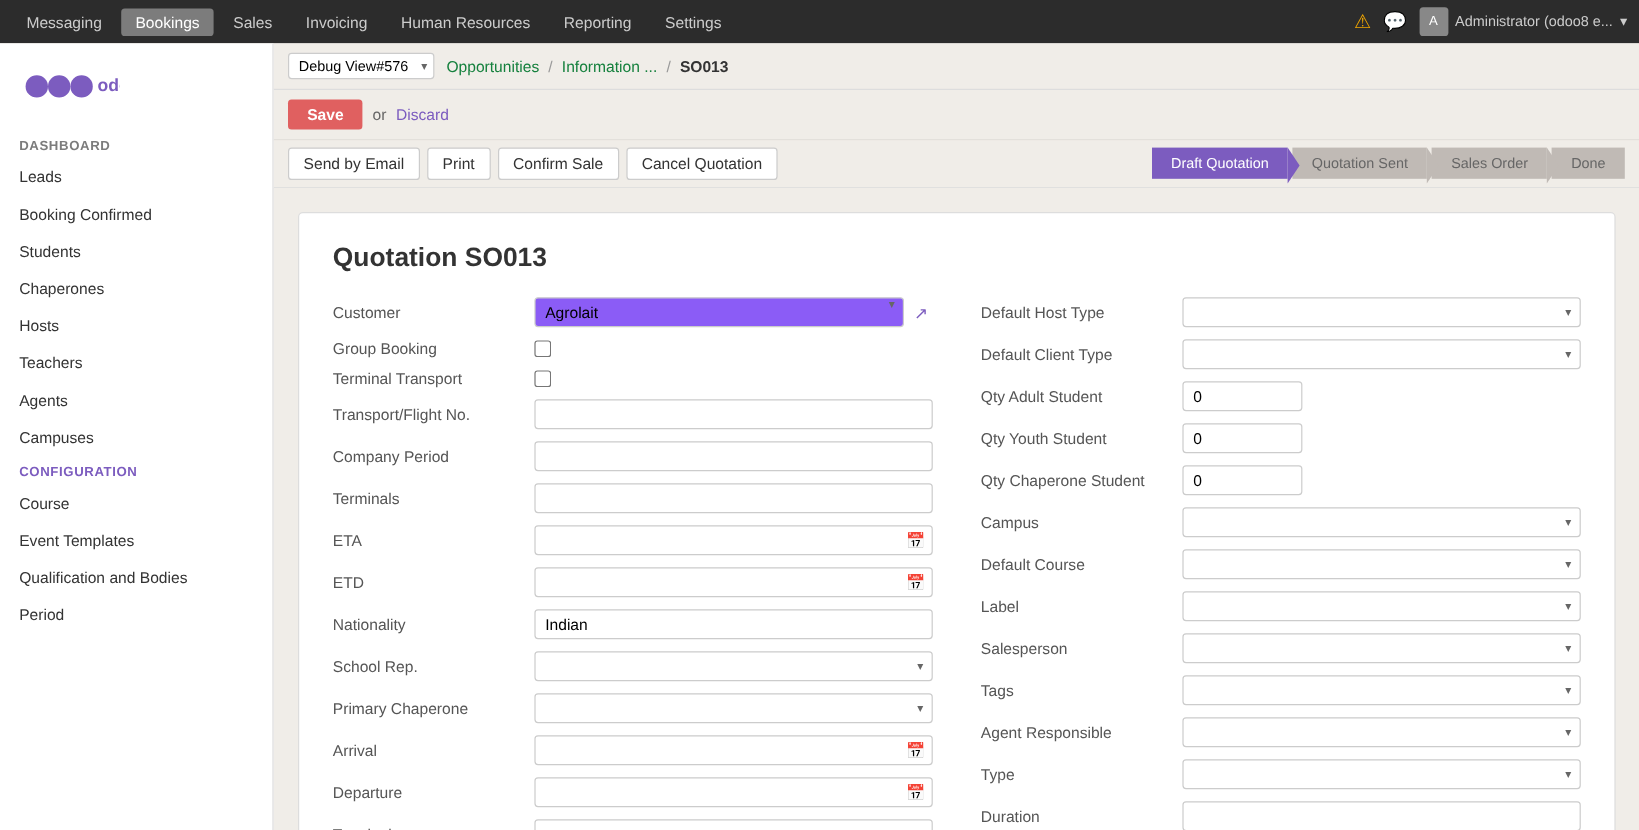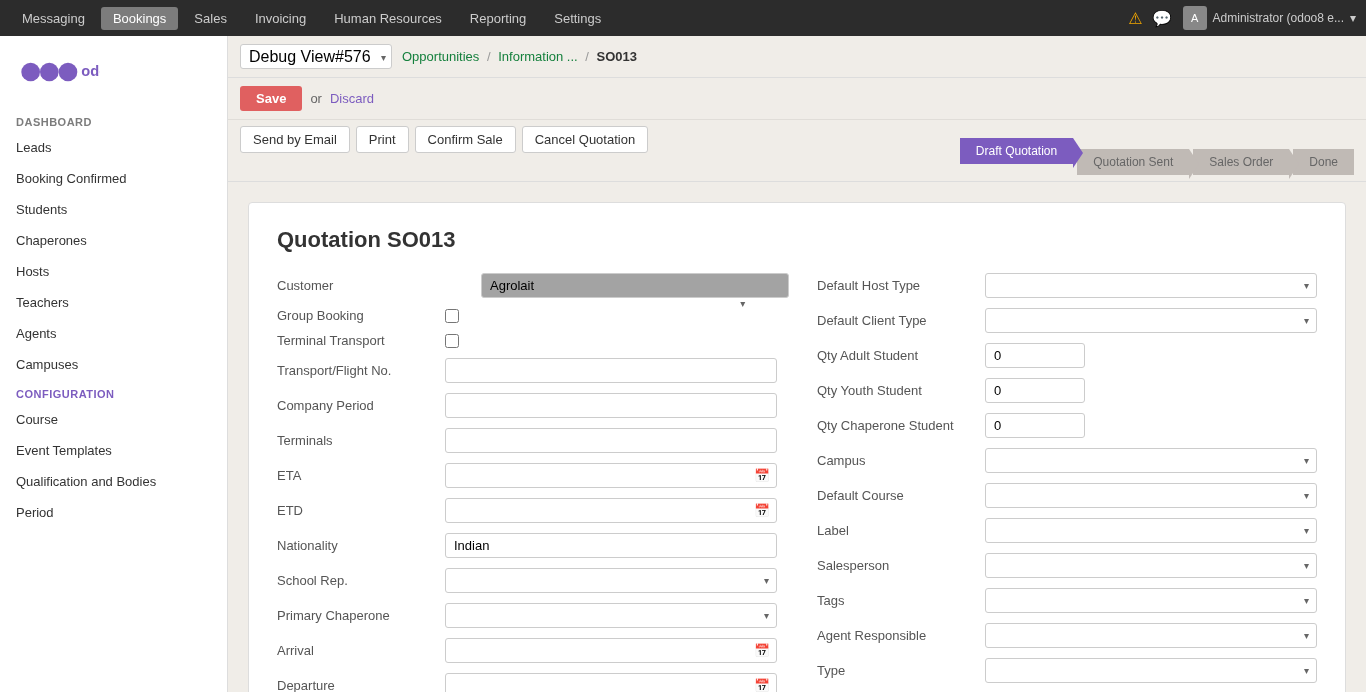--- a/index.html
+++ b/index.html
@@ -133,21 +133,21 @@
       align-items: center;
       gap: 10px;
       border-bottom: 1px solid #ddd;
       flex-shrink: 0;
     }
     .debug-select {
       padding: 3px 31px 3px 8px;
       border: 1px solid #ccc;
       background: #fff;
       border-radius: 3px;
-      font-size: 16px;
+      font-size: 12px;
       appearance: none;
       -webkit-appearance: none;
       cursor: pointer;
       padding-right: 20px;
     }
     .debug-select-wrapper {
       position: relative;
       display: inline-block;
     }
     .debug-select-wrapper::after {
@@ -244,21 +244,20 @@
       border-top: 15px solid transparent;
       border-bottom: 15px solid transparent;
       border-left: 10px solid #c0bab5;
       z-index: 1;
     }
     .status-step.active::after {
       border-left-color: #7c5cbf;
     }
     .status-step:not(:first-child) {
       margin-left: 4px;
-      margin-top: 23px;
     }
 
     
     .form-area {
       flex: 1;
       overflow-y: auto;
       padding: 20px;
       background: #f0ede8;
     }
     .form-card {
@@ -491,21 +490,21 @@
         <div class="form-title">Quotation SO013</div>
 
         <div class="form-grid">
 
           <div>
 
             <div class="form-row">
               <label class="form-label">Customer</label>
               <div class="customer-row" style="flex:1; display:flex; align-items:center; gap:4px;">
                 <div class="customer-select-wrap">
-                  <select class="form-select" style="background:#a3a3a3;margin-left:36px;">
+                  <select class="form-select" style="background:#8b5cf6;">
                     <option value="Agrolait">Agrolait</option>
                   </select>
                   <span class="select-arrow">▾</span>
                 </div>
                 <button class="btn-external">↗</button>
               </div>
             </div>
 
             <div class="form-row">
               <label class="form-label">Group Booking</label>
@@ -696,19 +695,23 @@
             <div class="form-row">
               <label class="form-label">Type</label>
               <div class="form-select-wrapper">
                 <select class="form-select">
                   <option value=""></option>
                 </select>
                 <span class="select-arrow">▾</span>
               </div>
             </div>
 
+            <div class="form-row">
+              <label class="form-label">Duration</label>
+              <input type="text" class="form-input" value="" style="">
+            </div>
 
           </div>
         </div>
       </div>
     </div>
   </div>
 </div>
 
 </body></html>

